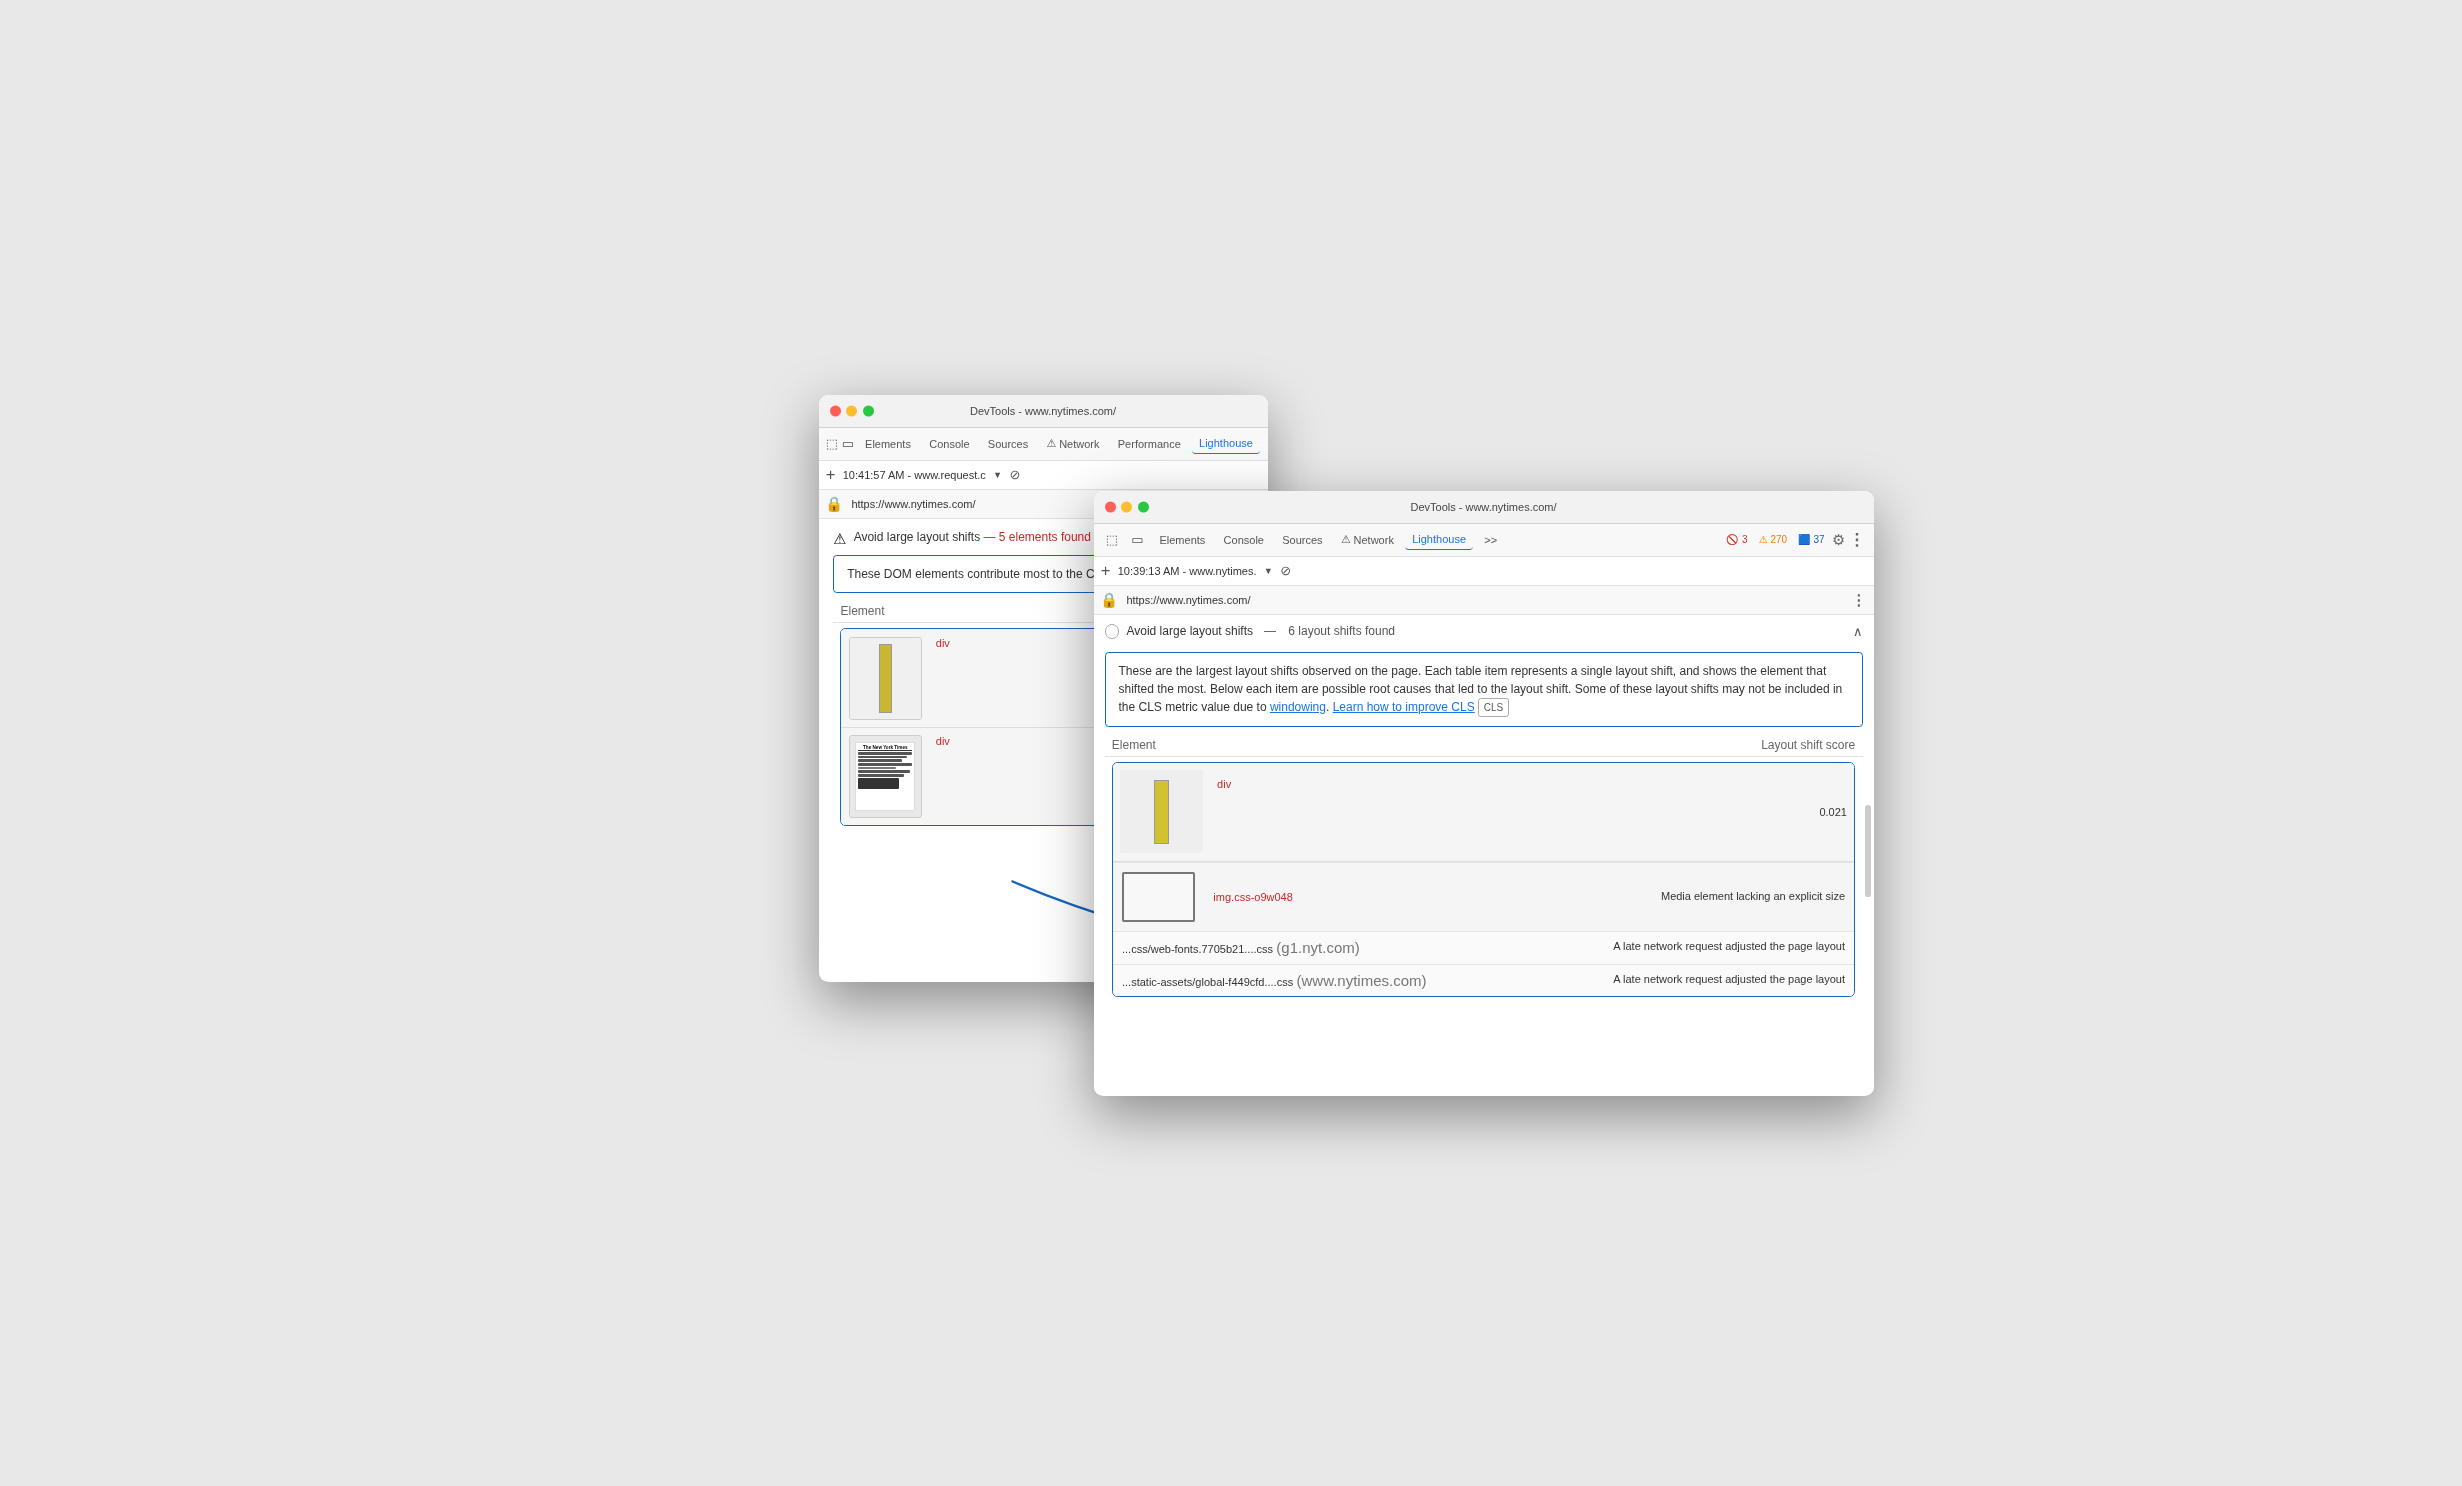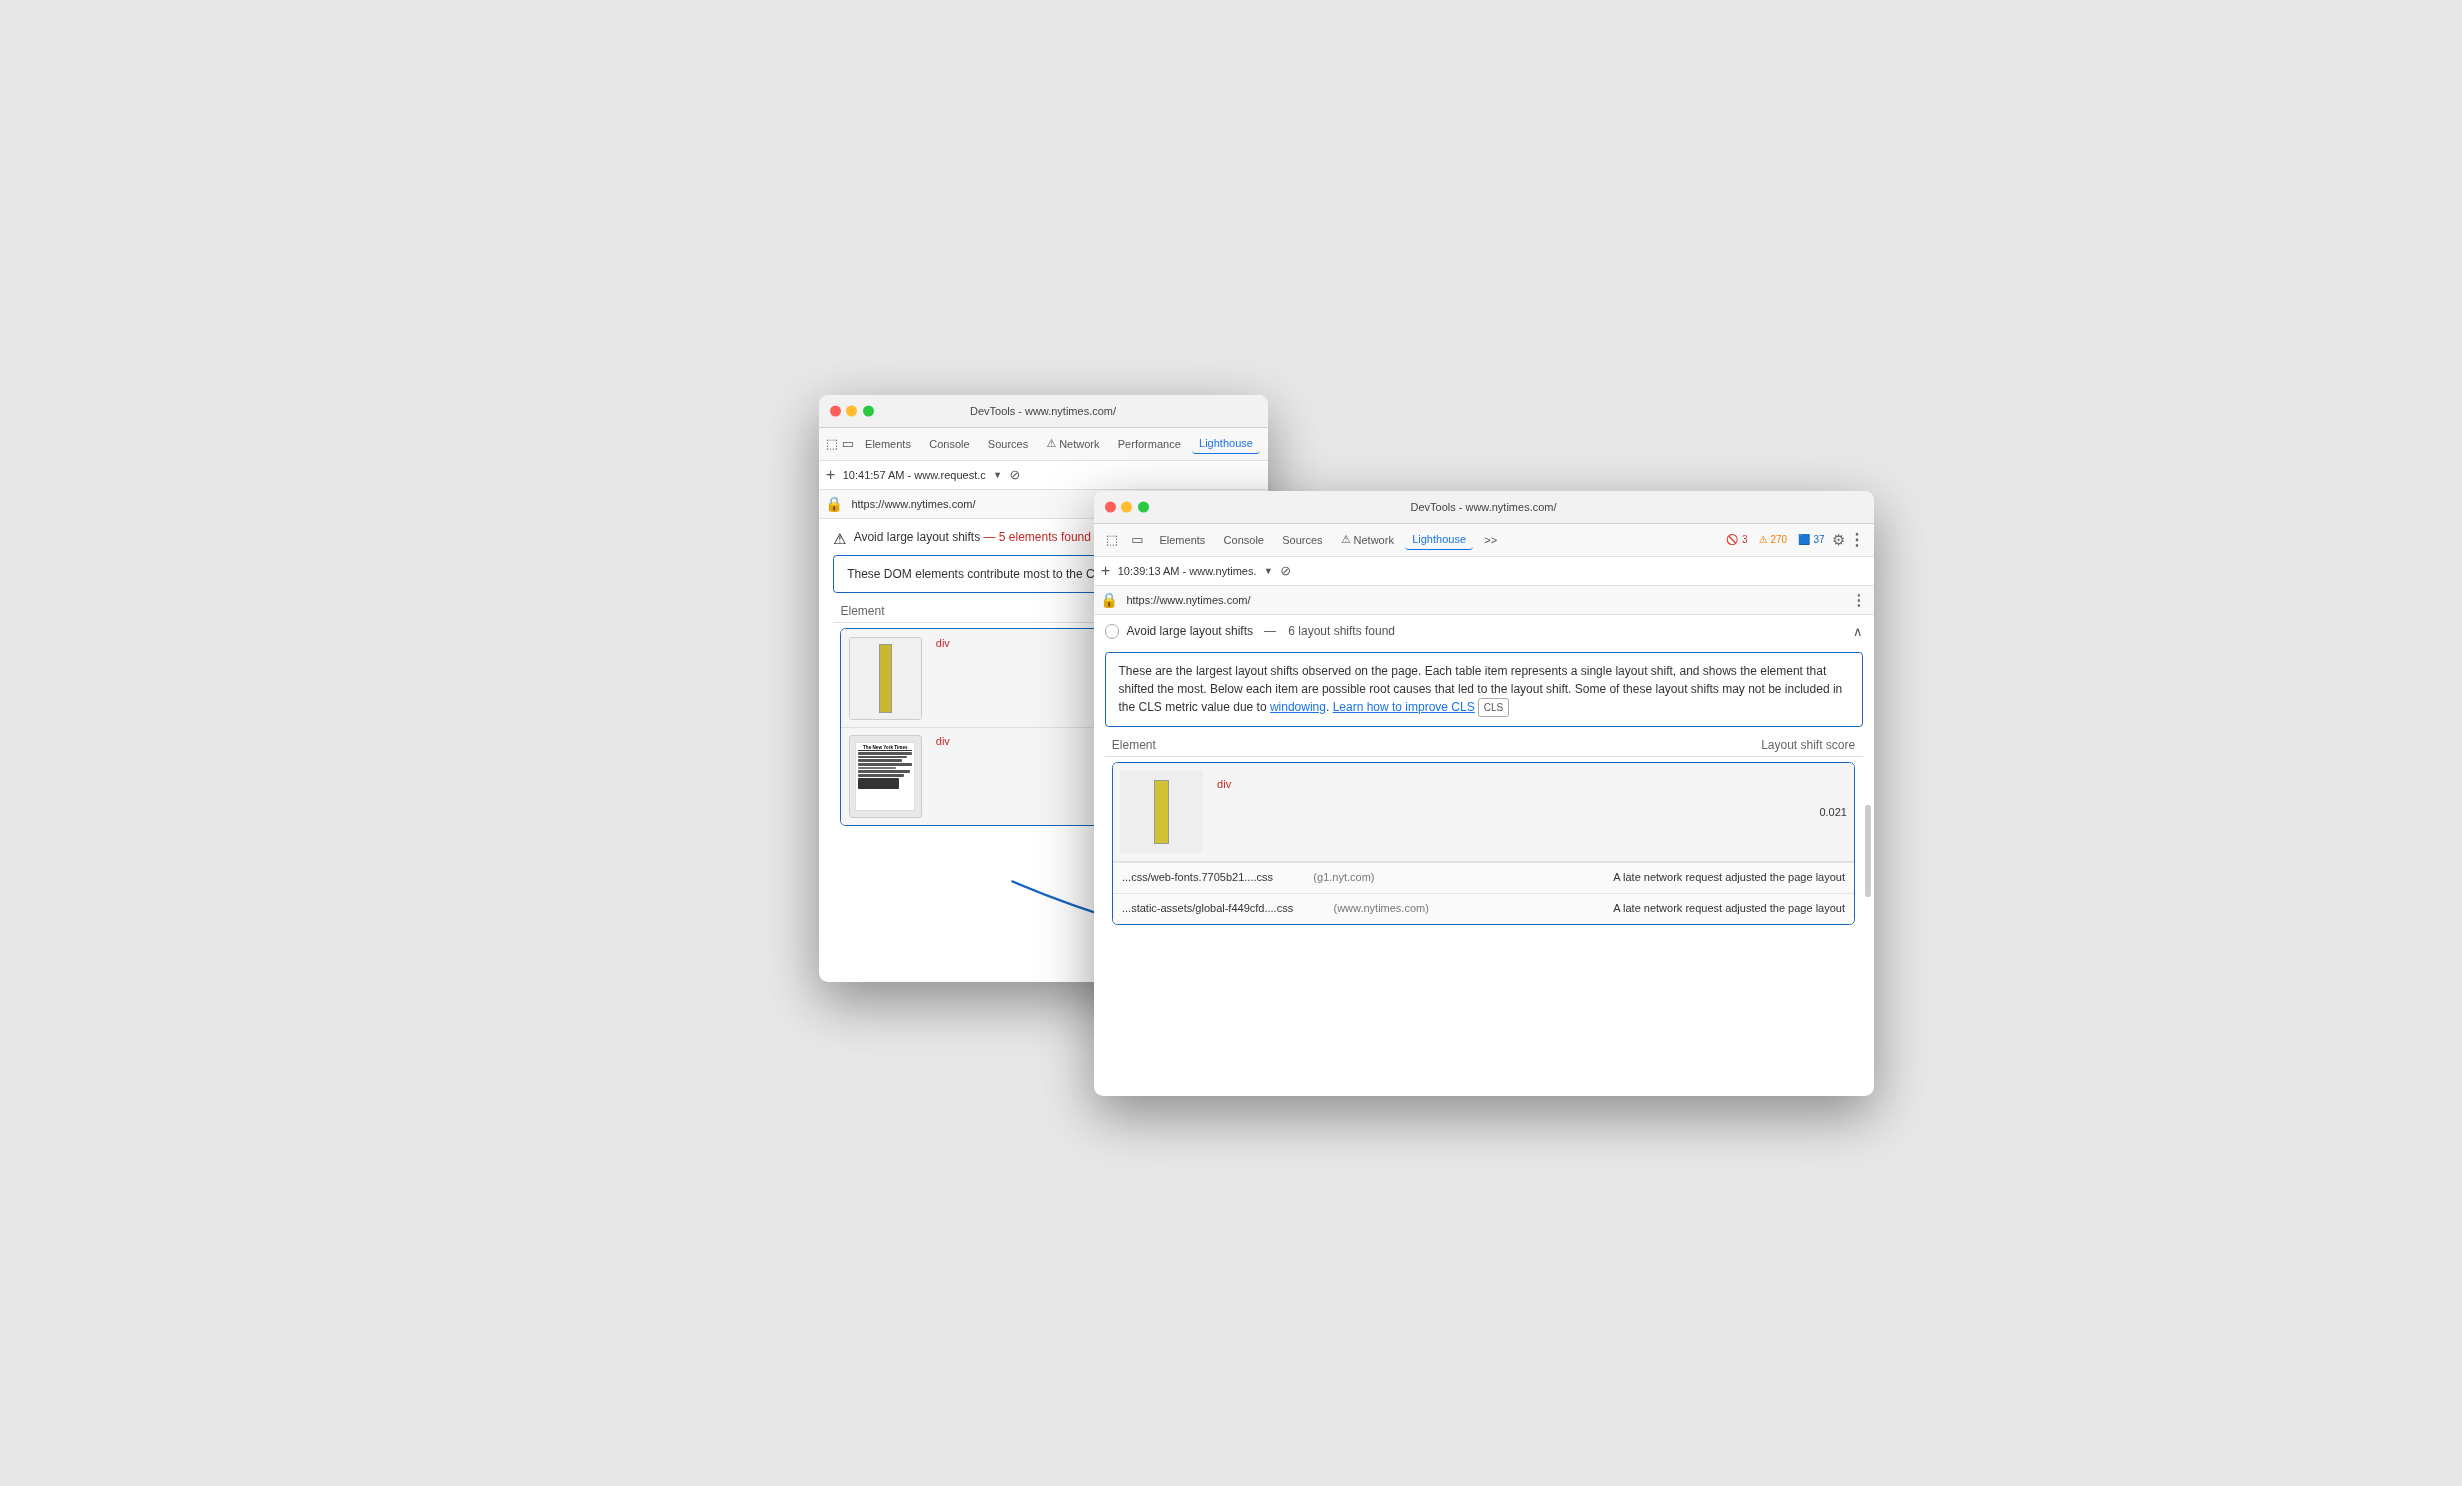--- a/index.html
+++ b/index.html
@@ -336,23 +336,22 @@
       border-top: 0.9px solid #e5e5e5;
       background: #fafafa;
     }
 
     .net-label {
       font-size: 11px;
       color: #333;
     }
 
     .net-source {
-      font-size: 11px;
+      font-size: 15px;
       color: #777;
-      margin-left: 37px;
     }
 
     .net-desc {
       font-size: 11px;
       color: #333;
       margin-left: auto;
       max-width: 238px;
       text-align: right;
       line-height: 1.4;
     }
@@ -631,20 +630,25 @@
 
           <div class="row-main" style="min-height:92px;">
             <div style="width:83px;height:83px;background:#eee;display:flex;align-items:center;justify-content:center;flex-shrink:0;border-radius:2.8px;">
               <div style="width:14.7px;height:64px;background:#d0c230;border:0.9px solid #999;"></div>
             </div>
             <span class="row-label" style="margin-top:7.3px;">div</span>
             <span class="row-score-val">0.021</span>
           </div>
 
           <div style="border-top:0.9px solid #ddd;">
+            <div class="sub-row" style="background:#f5f5f5;padding:9.2px 9.2px;">
+              <div style="width:73px;height:50px;background:#f8f8f8;border:2.8px solid #777;flex-shrink:0;border-radius:1.8px;"></div>
+              <span class="sub-label" style="margin-left:9.2px;">img.css-o9w048</span>
+              <span class="sub-desc">Media element lacking an explicit size</span>
+            </div>
 
             <div class="net-row">
               <div>
                 <div>
                   <span class="net-label">...css/web-fonts.7705b21....css</span>
                   <span class="net-source">(g1.nyt.com)</span>
                 </div>
               </div>
               <span class="net-desc">A late network request adjusted the page layout</span>
             </div>

